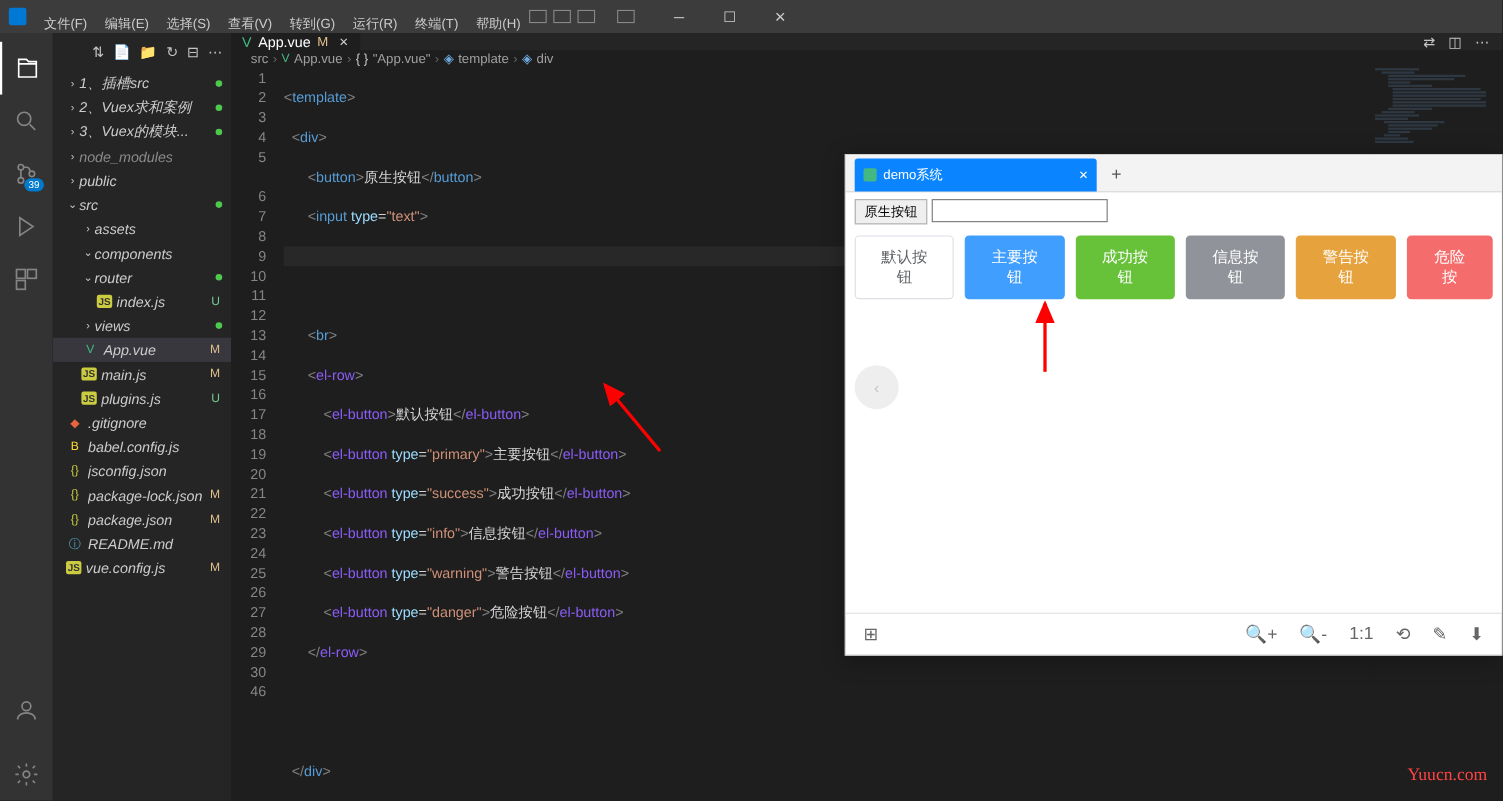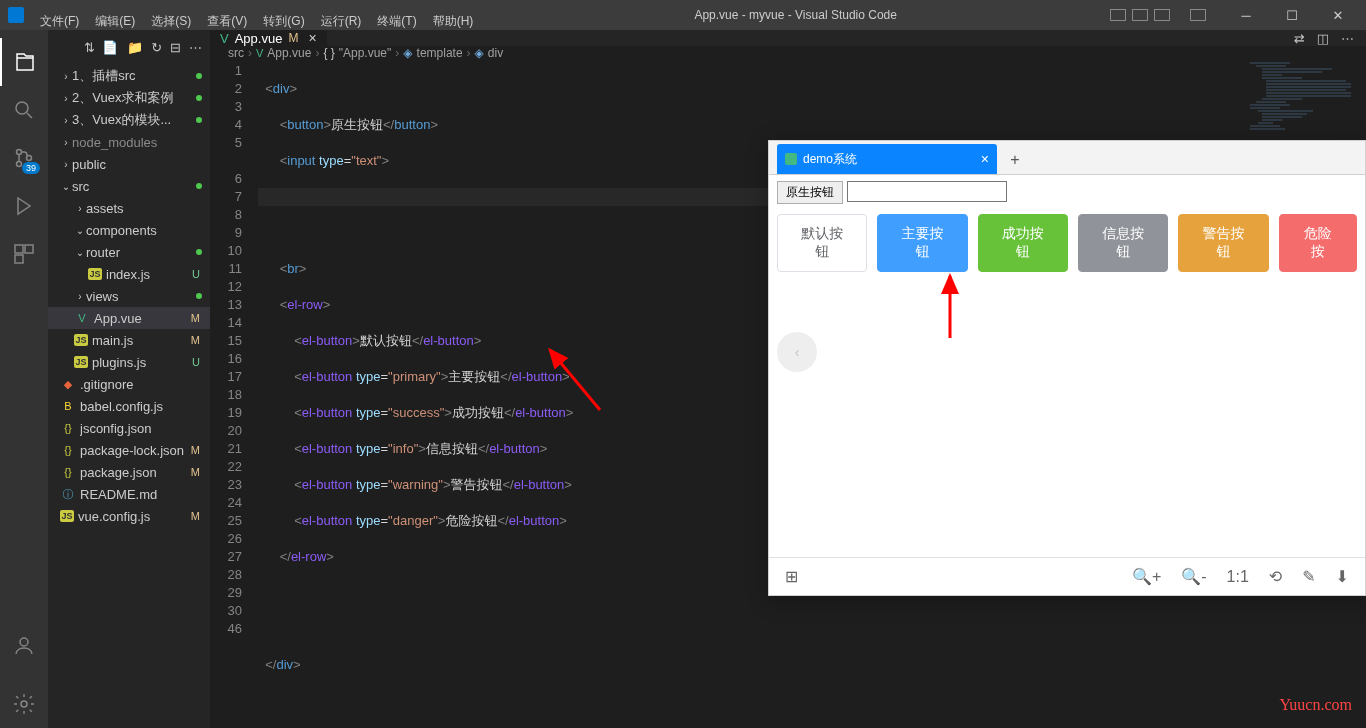--- a/index.html
+++ b/index.html
@@ -25,21 +25,21 @@
 
 
 .sidebar { position: absolute; left: 48px; top: 30px; bottom: 0; width: 162px; background: #252526; overflow: hidden; }
 .sidebar .head { height: 35px; display: flex; align-items: center; justify-content: flex-end; padding: 0 8px; color: #ccc; font-size: 11px; gap: 8px; }
 .sidebar .head .ico { color: #c5c5c5; font-size: 13px; }
 .tree { font-size: 13px; }
 .tree-item { display: flex; align-items: center; height: 22px; padding-left: 8px; color: #ccc; cursor: pointer; position: relative; }
 .tree-item.selected { background: #37373d; }
 .tree-item .chev { width: 12px; display: inline-block; color: #c5c5c5; font-size: 10px; text-align: center; }
 .tree-item .fico { width: 16px; display: inline-flex; justify-content: center; margin-right: 4px; font-size: 11px; }
-.tree-item .label { flex: 1; white-space: nowrap; overflow: hidden; text-overflow: ellipsis; }
+.tree-item .label { flex: 1; white-space: nowrap; overflow: hidden; text-overflow: ellipsis; font-style: italic; }
 .tree-item .status { color: #e2c08d; font-size: 11px; padding-right: 10px; }
 .tree-item .dot { width: 6px; height: 6px; border-radius: 50%; margin-right: 8px; }
 .dot.green { background: #4ec94e; }
 .fico.vue { color: #42b883; }
 .fico.js { color: #cbcb41; background:#cbcb41; color:#333; font-weight:bold; font-size:9px; border-radius:2px; width:14px; height:12px; align-items:center; }
 .fico.json { color: #cbcb41; }
 .fico.git { color: #e8643c; }
 .fico.babel { color: #fdd835; }
 .fico.md { color: #529dba; }
 
@@ -117,21 +117,20 @@
   <div class="menus">
     <div class="menu-item">文件(F)</div>
     <div class="menu-item">编辑(E)</div>
     <div class="menu-item">选择(S)</div>
     <div class="menu-item">查看(V)</div>
     <div class="menu-item">转到(G)</div>
     <div class="menu-item">运行(R)</div>
     <div class="menu-item">终端(T)</div>
     <div class="menu-item">帮助(H)</div>
   </div>
-  <div class="title-text">App.vue - myvue - Visual Studio Code</div>
   <div class="panel-icons">
     <span class="layout-icon"></span>
     <span class="layout-icon"></span>
     <span class="layout-icon"></span>
     <span style="width:8px"></span>
     <span class="layout-icon"></span>
   </div>
   <div class="win-controls">
     <div class="win-btn">─</div>
     <div class="win-btn">☐</div>
@@ -354,20 +353,21 @@
         <div class="ln">24</div>
         <div class="ln">25</div>
       <div class="ln">26</div>
         <div class="ln">27</div>
         <div class="ln">28</div>
         <div class="ln">29</div>
         <div class="ln">30</div>
         <div class="ln">46</div>
     </div>
     <div class="code">
+<div class="line"><span class="t-br">&lt;</span><span class="t-tag">template</span><span class="t-br">&gt;</span></div>
 <div class="line">  <span class="t-br">&lt;</span><span class="t-tag">div</span><span class="t-br">&gt;</span></div>
 <div class="line">      <span class="t-br">&lt;</span><span class="t-tag">button</span><span class="t-br">&gt;</span><span class="t-txt">原生按钮</span><span class="t-br">&lt;/</span><span class="t-tag">button</span><span class="t-br">&gt;</span></div>
 <div class="line">      <span class="t-br">&lt;</span><span class="t-tag">input</span> <span class="t-attr">type</span><span class="t-punc">=</span><span class="t-str">"<span>text</span>"</span><span class="t-br">&gt;</span></div>
 <div class="line hl"> </div>
 <div class="line"> </div>
 <div class="line">      <span class="t-br">&lt;</span><span class="t-tag">br</span><span class="t-br">&gt;</span></div>
 <div class="line">      <span class="t-br">&lt;</span><span class="t-comp">el-row</span><span class="t-br">&gt;</span></div>
 <div class="line">          <span class="t-br">&lt;</span><span class="t-comp">el-button</span><span class="t-br">&gt;</span><span class="t-txt">默认按钮</span><span class="t-br">&lt;/</span><span class="t-comp">el-button</span><span class="t-br">&gt;</span></div>
 <div class="line">          <span class="t-br">&lt;</span><span class="t-comp">el-button</span> <span class="t-attr">type</span><span class="t-punc">=</span><span class="t-str">"<span>primary</span>"</span><span class="t-br">&gt;</span><span class="t-txt">主要按钮</span><span class="t-br">&lt;/</span><span class="t-comp">el-button</span><span class="t-br">&gt;</span></div>
 <div class="line">          <span class="t-br">&lt;</span><span class="t-comp">el-button</span> <span class="t-attr">type</span><span class="t-punc">=</span><span class="t-str">"<span>success</span>"</span><span class="t-br">&gt;</span><span class="t-txt">成功按钮</span><span class="t-br">&lt;/</span><span class="t-comp">el-button</span><span class="t-br">&gt;</span></div>

